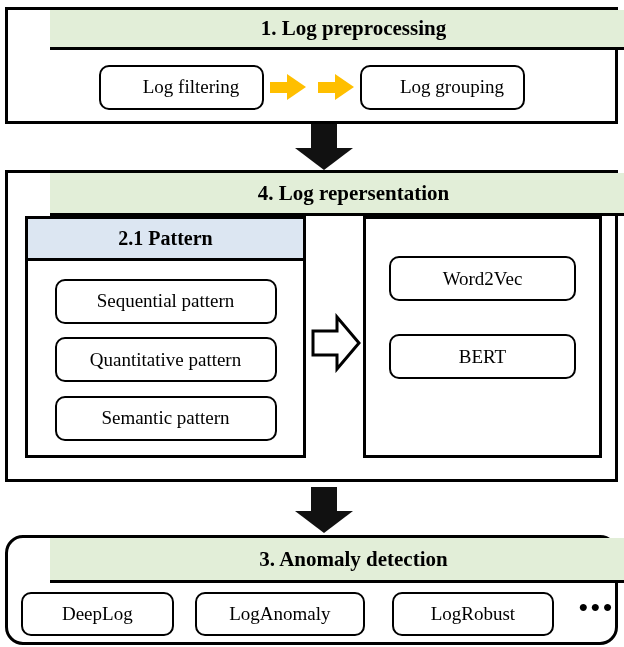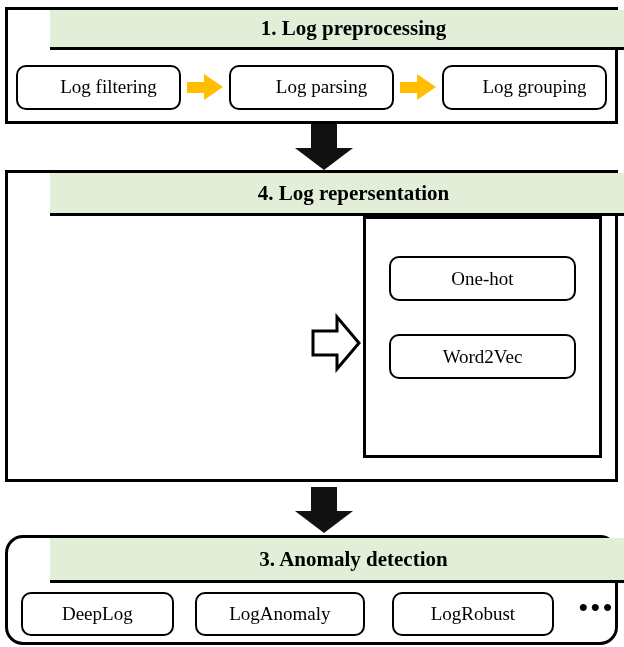--- a/index.html
+++ b/index.html
@@ -233,51 +233,58 @@
     <div class="section-header">1. Log preprocessing</div>
     <div class="section-body">
 
       <div class="pill pill-s1">Log filtering</div>
 
       <div class="gold-arrow">
         <div class="shaft"></div>
         <div class="head"></div>
       </div>
 
-      <div class="pill pill-s1">Log parsing</div>
 
       <div class="gold-arrow">
         <div class="shaft"></div>
         <div class="head"></div>
       </div>
 
       <div class="pill pill-s1">Log grouping</div>
     </div>
   </div>
 
   <div class="down-arrow" id="arrow-1-2">
     <div class="shaft"></div>
     <div class="head"></div>
   </div>
 
   <div class="section" id="sec2">
     <div class="section-header">4. Log repersentation</div>
     <div class="section-body">
 
+      <div class="subpanel" id="sub21">
+        <div class="subpanel-header">2.1 Pattern</div>
+        <div class="subpanel-body">
+          <div class="pill pill-s2a">Sequential pattern</div>
+          <div class="pill pill-s2a">Quantitative pattern</div>
+          <div class="pill pill-s2a">Semantic pattern</div>
+        </div>
+      </div>
 
       <div class="hollow-arrow">
         <svg width="50" height="60" viewBox="0 0 50 60" xmlns="http://www.w3.org/2000/svg">
           <polygon points="2,18 26,18 26,4 48,30 26,56 26,42 2,42" fill="#ffffff" stroke="#000000" stroke-width="3" stroke-linejoin="miter"></polygon>
         </svg>
       </div>
 
       <div class="subpanel" id="sub22">
         <div class="subpanel-body">
-          <div class="pill pill-s2b">One-hot</div>
           <div class="pill pill-s2b">Word2Vec</div>
+          <div class="pill pill-s2b">BERT</div>
         </div>
       </div>
 
     </div>
   </div>
 
   <div class="down-arrow" id="arrow-2-3">
     <div class="shaft"></div>
     <div class="head"></div>
   </div>

